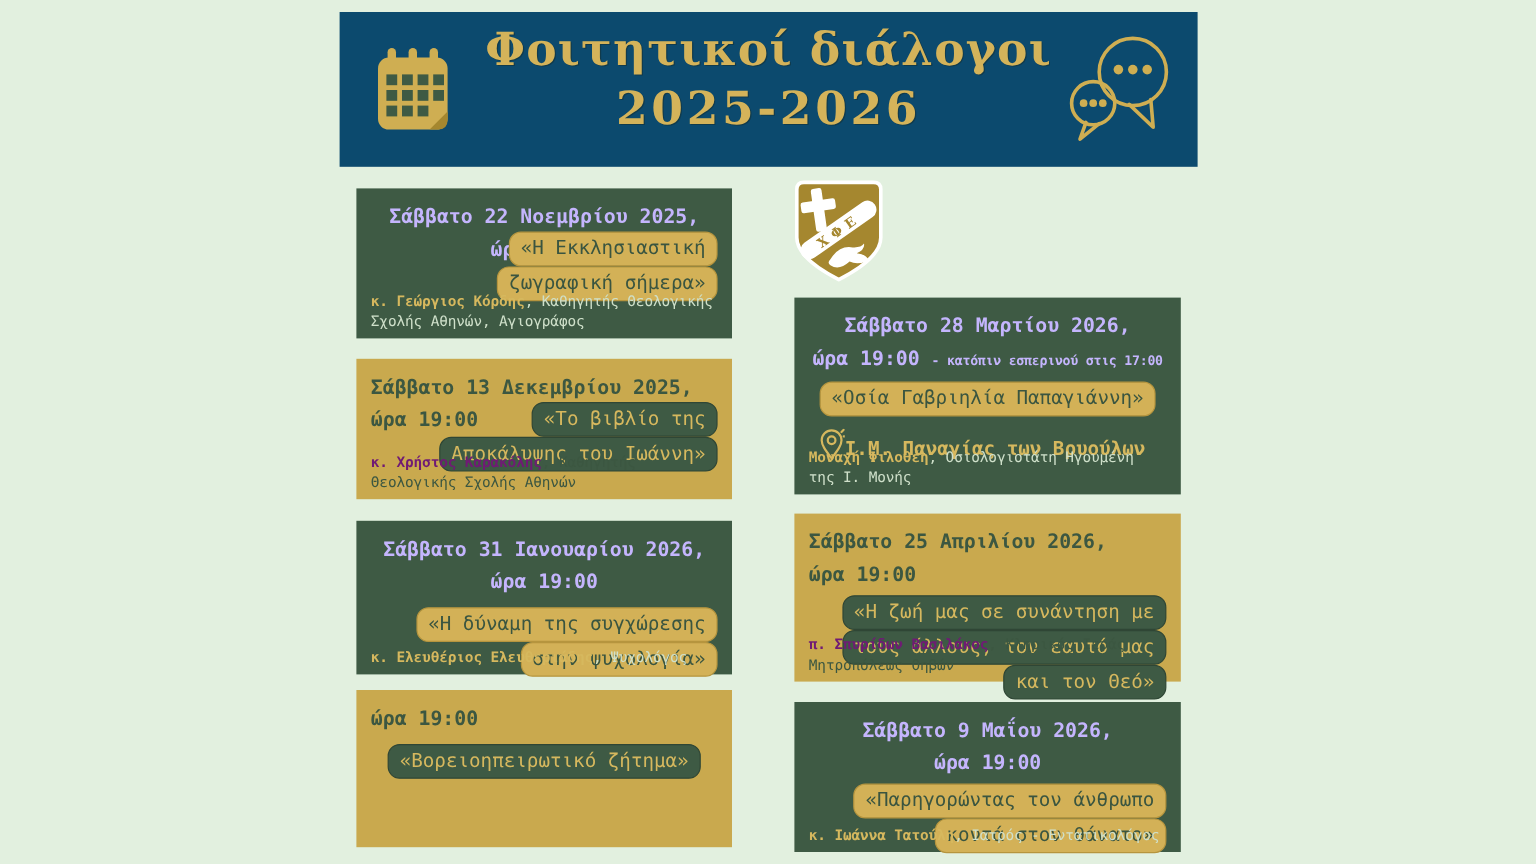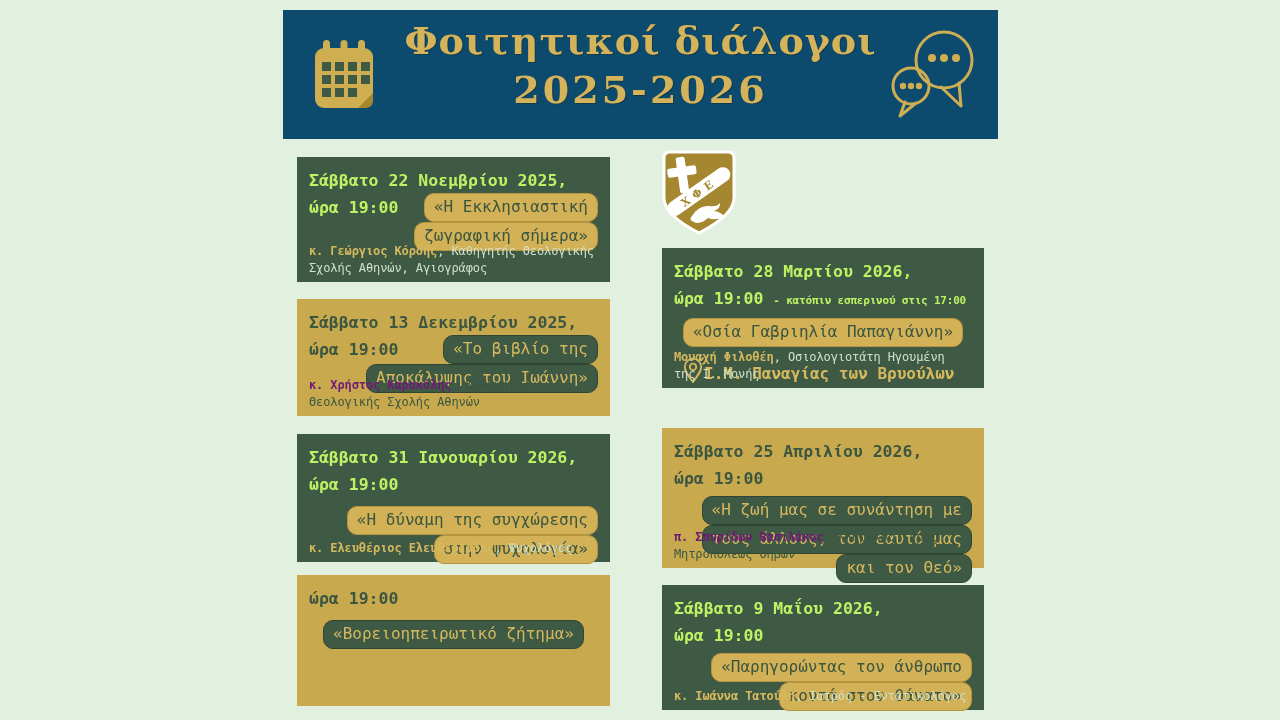--- a/index.html
+++ b/index.html
@@ -20,21 +20,21 @@
   .title1 { font-size:38px; letter-spacing:1px; }
   .title2 { font-size:38px; margin-top:4px; letter-spacing:3px; }
   .cal-wrap  { position:absolute; left:30px; top:28px; }
   .chat-wrap { position:absolute; right:16px; top:14px; }
 
   .card { position:absolute; box-sizing:border-box; padding:10px 12px; }
   .card.green { background:#3e5a44; }
   .card.gold  { background:#c9a94e; }
 
   .date { font-size:16.5px; font-weight:bold; line-height:27px; white-space:nowrap; }
-  .green .date { color:#bef264; }
+  .green .date { color:#c4b5fd;text-align:center; }
   .gold  .date { color:#3c5741; }
   .time-note { font-size:11px; letter-spacing:-0.2px; }
 
   .badge { line-height:23px; }
   .badge.right  { text-align:right; }
   .badge.center { text-align:center; }
   .badge .bl {
     display:inline-block; font-size:16px; padding:1px 9px 3px;
     border-radius:10px; white-space:nowrap;
   }
@@ -57,21 +57,21 @@
   .venue { position:absolute; left:662px; top:150px; width:322px; height:90px; display:flex; gap:12px; }
   .vtext { flex:1; text-align:center; color:#3c5741; padding-top:8px; }
   .vaddr { font-size:19px; font-weight:bold; white-space:nowrap; }
   .vnote { font-size:13.5px; font-weight:bold; line-height:19px; margin-top:5px; }
 
   
   #cardL0 { left:297px; top:157px; width:313px; height:125px; }
   #cardL1 { left:297px; top:299px; width:313px; height:117px; }
   #cardL2 { left:297px; top:434px; width:313px; height:128px; }
   #cardL3 { left:297px; top:575px; width:313px; height:131px; }
-  #cardR0 { left:662px; top:248px; width:322px; height:140px; }
+  #cardR0 { left:662px; top:248px; width:322px; height:164px; }
   #cardR1 { left:662px; top:428px; width:322px; height:140px; }
   #cardR2 { left:662px; top:585px; width:322px; height:125px; }
 </style>
 </head>
 <body>
 
 <div class="header">
   <div class="cal-wrap">
     <svg width="62" height="72" viewBox="0 0 62 72">
       <rect x="10" y="2" width="7" height="16" rx="3.5" fill="#cfae52"></rect>

